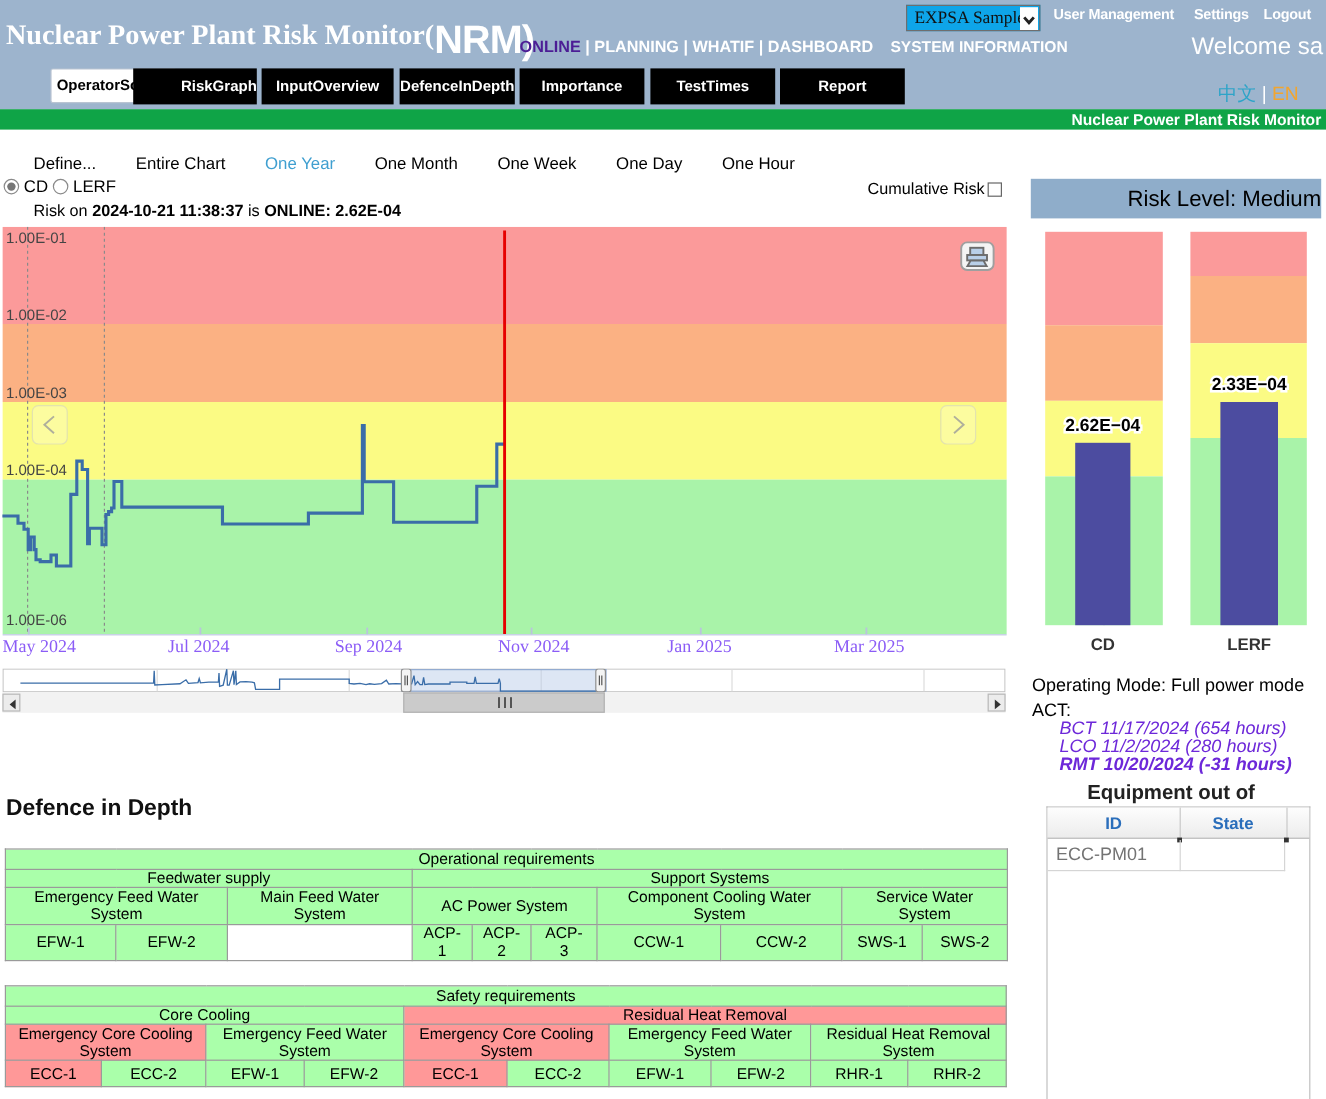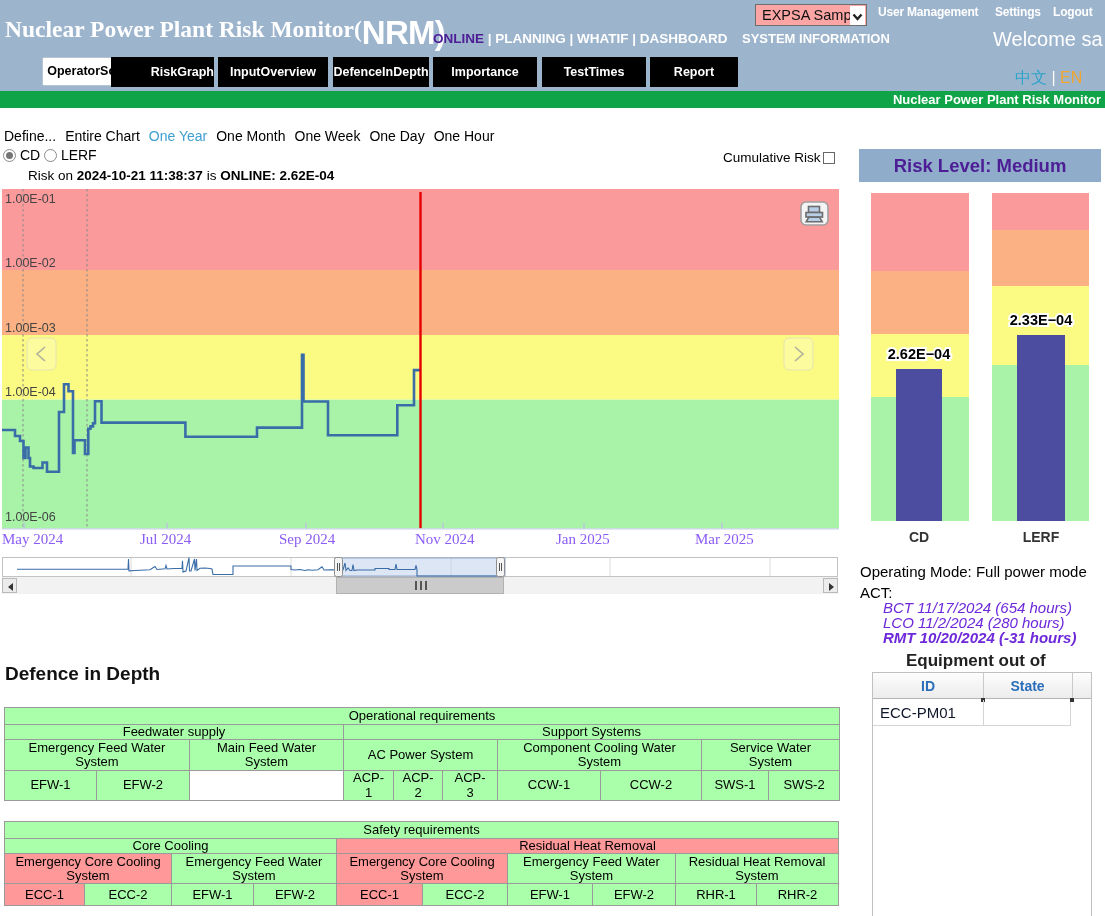--- a/index.html
+++ b/index.html
@@ -6,37 +6,37 @@
 html,body { width:1105px; height:916px; background:#fff; font-family:"Liberation Sans",sans-serif; overflow:hidden; }
 #page { position:relative; width:1105px; height:916px; }
 .abs { position:absolute; }
 
 #hdr { left:0; top:0; width:1105px; height:91px; background:#9db4cd; }
 #title { left:5px; top:16px; font-family:"Liberation Serif",serif; font-weight:bold; font-size:23.5px; color:#fff; white-space:nowrap; line-height:1; }
 #title .nrm { font-family:"Liberation Sans",sans-serif; font-size:33px; letter-spacing:-0.7px; vertical-align:-7px; }
 #topnav { left:433px; top:31px; font-weight:bold; font-size:13.5px; color:#fff; white-space:nowrap; }
 #topnav .onl { color:#4c1d95; }
 #sysinfo { left:742px; top:31px; font-weight:bold; font-size:13px; color:#fff; }
-#selbox { left:755px; top:4px; width:112px; height:22px; background:#fca5a5; border:1px solid #6e6e6e; font-size:14.5px; color:#111; line-height:20px; padding-left:6px; white-space:nowrap; overflow:hidden; }
+#selbox { left:755px; top:4px; width:112px; height:22px; background:#0ea5e9; border:1px solid #6e6e6e; font-size:14.5px; color:#111; line-height:20px; padding-left:6px; white-space:nowrap; overflow:hidden;font-family:Liberation Serif, serif; }
 #selbox .chev { position:absolute; right:1px; top:1px; width:15px; height:19px; background:#fff; text-align:center; }
 #selbox .chev svg { margin-top:5px; }
 #usermgmt { left:878px; top:5px; font-weight:bold; font-size:12px; letter-spacing:-0.2px; color:#fff; }
 #settings { left:995px; top:5px; font-weight:bold; font-size:12px; letter-spacing:-0.2px; color:#fff; }
 #logout { left:1053px; top:5px; font-weight:bold; font-size:12px; letter-spacing:-0.2px; color:#fff; }
 #welcome { left:993px; top:28px; font-size:20px; color:#fff; white-space:nowrap; }
 #lang { left:1015px; top:68px; font-size:16px; color:#fff; }
 #lang .zh { color:#2da4c8; }
 #lang .en { color:#f2a52e; }
 
 .tab { position:absolute; top:57px; height:30px; background:#000; color:#fff; font-weight:bold; font-size:12.5px; text-align:center; line-height:30px; }
 .tab.active { background:#fff; color:#000; border:1px solid #b9c4d2; border-radius:2px; height:29px; line-height:27px; }
 #greenbar { left:0; top:91px; width:1105px; height:17px; background:#0fa447; color:#fff; font-weight:bold; font-size:13px; line-height:17px; text-align:right; padding-right:4px; }
 
 #links { left:4px; top:128px; font-size:14px; color:#000; white-space:nowrap; }
-#links span { margin-right:9px; }
+#links span { margin-right:9px;margin-left:24px; }
 #links .sel { color:#3f9fd0; }
 #radios { left:3px; top:147px; font-size:14px; color:#000; }
 .rad { display:inline-block; width:13px; height:13px; border:1px solid #8a8a8a; border-radius:50%; background:#fff; vertical-align:-2px; position:relative; }
 .rad.on::after { content:""; position:absolute; left:2px; top:2px; width:7px; height:7px; background:#757575; border-radius:50%; }
 #cumul { left:723px; top:150px; font-size:13.5px; color:#000; }
 #cumul .cb { display:inline-block; width:12px; height:12px; border:1px solid #666; background:#fff; vertical-align:-2px; margin-left:2px; }
 #riskon { left:3px; top:168px; font-size:13.5px; color:#000;margin-left:25px; }
 
 #chart { left:2px; top:189px; }
 #xlabels { left:0; top:531px; width:840px; height:16px; font-family:"Liberation Serif",serif; font-size:15px; color:#8b5cf6; }
@@ -51,31 +51,31 @@
 #sbar .thumb { position:absolute; left:334px; top:0; width:168px; height:17px; background:#cbcbcb; border:1px solid #b2b2b2; }
 #sbar .grip { position:absolute; left:413px; top:4px; width:12px; height:9px;
   background:repeating-linear-gradient(90deg,#555 0 2px,transparent 2px 5px); }
 
 #did { left:5px; top:663px; font-weight:bold; font-size:19px; color:#111; }
 table.grid { border-collapse:collapse; table-layout:fixed; position:absolute; }
 table.grid td { border:1px solid #9a9a9a; background:#aaffaa; font-size:13px; text-align:center; padding:0; line-height:1.1; color:#000; }
 table.grid td.red { background:#ff9898; }
 table.grid td.white { background:#fff; }
 
-#rhdr { left:859px; top:149px; width:242px; height:33px; background:#8fadca; color:#4c1d95; font-weight:bold; font-size:18.5px; text-align:center; line-height:33px; }
+#rhdr { left:859px; top:149px; width:242px; height:33px; background:#8fadca; color:#000000; font-weight:normal; font-size:18.5px; text-align:right; line-height:33px; }
 #bars { left:858px; top:193px; }
 #opmode { left:860px; top:563px; font-size:15px; color:#000; }
 #act { left:860px; top:584px; font-size:15px; color:#000; }
 #actlist { left:883px; top:600px; font-size:15px; font-style:italic; color:#6d28d9; line-height:15.2px; }
 #eqhdr { left:871px; top:651px; font-weight:bold; font-size:17px; color:#222;margin-left:35px; }
 #eqtbl { left:872px; top:672px; width:220px; height:300px; border:1px solid #c0c0c0; border-bottom:none; background:#fff; }
 #eqtbl .hrow { position:absolute; left:0; top:0; width:218px; height:26px; background:linear-gradient(#fdfdfd,#ececec); border-bottom:1px solid #b5b5b5; }
 #eqtbl .hcell { position:absolute; top:0; height:26px; font-weight:bold; font-size:14px; color:#2a6ebb; text-align:center; line-height:26px; }
 #eqtbl .vline { position:absolute; top:0; width:1px; background:#c9c9c9; }
-#eqtbl .drow { position:absolute; left:0; top:27px; width:198px; height:26px; border-bottom:1px solid #d5d5d5; border-right:1px solid #d5d5d5; font-size:15px; color:#0f172a; line-height:26px; padding-left:7px; }
+#eqtbl .drow { position:absolute; left:0; top:27px; width:198px; height:26px; border-bottom:1px solid #d5d5d5; border-right:1px solid #d5d5d5; font-size:15px; color:#737373; line-height:26px; padding-left:7px; }
 </style>
 </head>
 <body>
 <div id="page">
   <div id="hdr" class="abs"></div>
   <div id="title" class="abs">Nuclear Power Plant Risk Monitor(<span class="nrm">NRM)</span></div>
   <div id="topnav" class="abs"><span class="onl">ONLINE</span> | PLANNING | WHATIF | DASHBOARD</div>
   <div id="sysinfo" class="abs">SYSTEM INFORMATION</div>
   <div id="selbox" class="abs">EXPSA Sample<span class="chev"><svg width="11" height="12" viewBox="0 0 11 12">
           <path d="M1.5,3.5 L5.5,8 L9.5,3.5" fill="none" stroke="#222" stroke-width="2.4"></path>
@@ -85,21 +85,21 @@
   <div id="logout" class="abs">Logout</div>
   <div id="welcome" class="abs">Welcome sa</div>
   <div id="lang" class="abs"><span class="zh">中文</span> | <span class="en">EN</span></div>
 
   <div class="tab active" style="left:2px; width:105px;margin-left:40px;">OperatorScreen</div>
   <div class="tab" style="left:111px; width:103px;text-align:right;">RiskGraph</div>
   <div class="tab" style="left:218px; width:110px;">InputOverview</div>
   <div class="tab" style="left:333px; width:96px;">DefenceInDepth</div>
   <div class="tab" style="left:433px; width:104px;">Importance</div>
   <div class="tab" style="left:542px; width:104px;">TestTimes</div>
-  <div class="tab" style="left:650px; width:88px;">Report</div>
+  <div class="tab" style="left:650px; width:104px;">Report</div>
   <div id="greenbar" class="abs">Nuclear Power Plant Risk Monitor</div>
 
   <div id="links" class="abs"><span>Define...</span><span>Entire Chart</span><span class="sel">One Year</span><span>One Month</span><span>One Week</span><span>One Day</span><span>One Hour</span></div>
   <div id="radios" class="abs"><span class="rad on"></span> CD <span class="rad"></span> LERF</div>
   <div id="cumul" class="abs">Cumulative Risk<span class="cb"></span></div>
   <div id="riskon" class="abs">Risk on <b>2024-10-21 11:38:37</b> is <b>ONLINE: 2.62E-04</b></div>
 
   <svg id="chart" class="abs" width="837" height="341">
     <rect x="0" y="0" width="837" height="81" fill="#fb9a9a"></rect>
     <rect x="0" y="81" width="837" height="65" fill="#fbb183"></rect>

